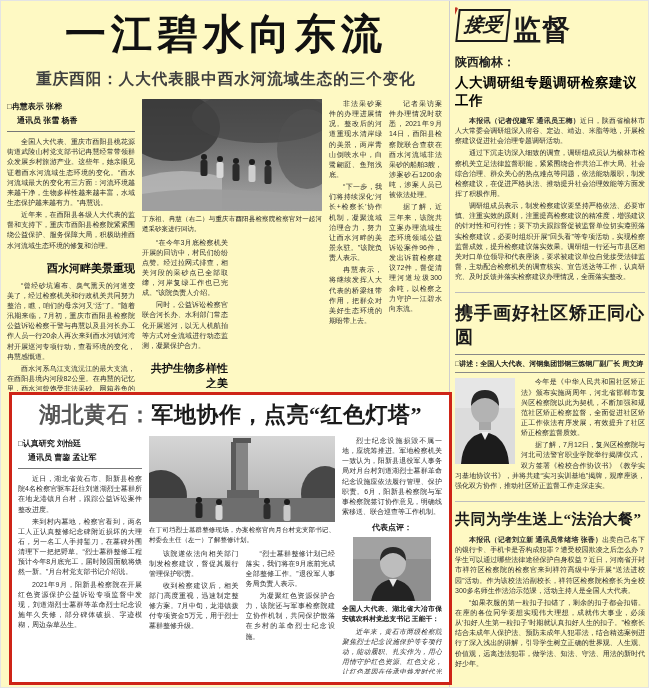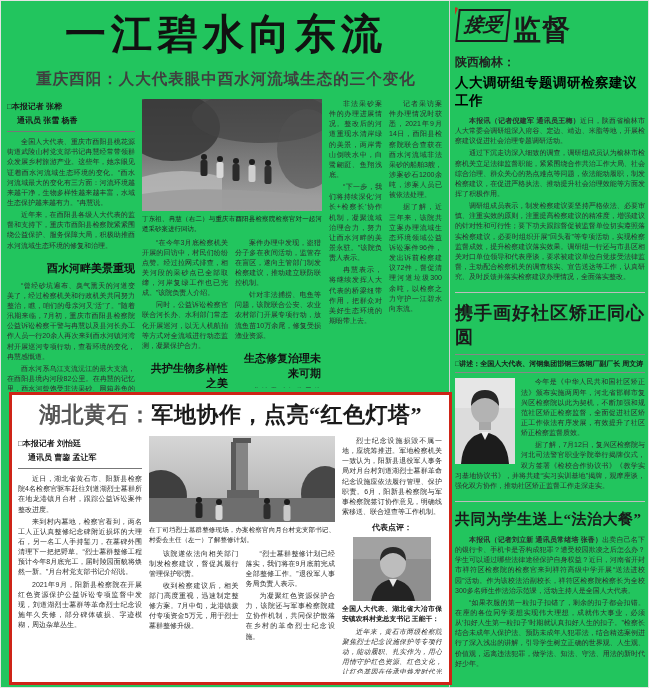--- a/index.html
+++ b/index.html
@@ -1,19 +1,19 @@
 <!DOCTYPE html>
 <html><head>
 <meta charset="utf-8">
 <style>
   * { margin:0; padding:0; box-sizing:border-box; }
   html,body { background:#ffffff; }
   .page {
     position:relative; width:649px; height:688px; margin:0 auto;
-    background:#22c55e; border:1px solid #e4e4e4; overflow:hidden;
+    background:#fef9c3; border:1px solid #e4e4e4; overflow:hidden;
     font-family:"Liberation Sans","DejaVu Sans",sans-serif; color:#1a1a1a;
   }
   .serif { font-family:"Liberation Serif","DejaVu Serif",serif; }
 
   
   .main-top { position:absolute; left:6px; top:2px; width:438px; height:388px; overflow:hidden; }
   .main-headline { text-align:center; font-size:41px; font-weight:900; letter-spacing:5px; color:#111; padding-top:4px; }
   .main-subtitle { text-align:center; font-size:15.5px; color:#3f3f3f; letter-spacing:1px; margin-top:7px; font-weight:600; }
   .main-cols { display:flex; gap:7px; margin-top:9px; height:298px; }
   .ncol { overflow:hidden; height:100%; }
@@ -74,21 +74,21 @@
 <div class="page">
 
   <div class="main-top">
     <div class="main-headline serif">一江碧水向东流</div>
     <div class="main-subtitle serif">重庆酉阳：人大代表眼中酉水河流域生态的三个变化</div>
 
     <div class="main-cols">
 
       <div class="ncol col-w1">
         <div class="byline-box">
-          <div>□本报记者 张桦</div>
+          <div>□冉慧表示 张桦</div>
           <div class="l2">通讯员 张雪 杨香</div>
         </div>
         <p class="body">全国人大代表、重庆市酉阳县桃花源街道武陵山村党支部书记冉慧经常带领群众发展乡村旅游产业。这些年，她亲眼见证着酉水河流域生态环境的变化。“酉水河流域最大的变化有三方面：河流环境越来越干净，生物多样性越来越丰富，水域生态保护越来越有力。”冉慧说。</p>
         <p class="body">近年来，在酉阳县各级人大代表的监督和支持下，重庆市酉阳县检察院紧紧围绕公益保护、服务保障大局，积极助推酉水河流域生态环境的修复和治理。</p>
         <div class="subhead">酉水河畔美景重现</div>
         <p class="body">“曾经砂坑遍布、臭气熏天的河道变美了，经过检察机关和行政机关共同努力整治，瞧，咱们的母亲河又‘活’了。”随着汛期来临，7月初，重庆市酉阳县检察院公益诉讼检察干警与冉慧以及县河长办工作人员一行20余人再次来到酉水河镇河湾村开展巡河专项行动，查看环境的变化，冉慧感慨道。</p>
         <p class="body">酉水河系乌江支流沅江的最大支流，在酉阳县境内河段82公里。在冉慧的记忆里，酉水河曾饱受非法采砂、网箱养鱼的困扰，流域内还曾搭建起违章浮动平台，河面上漂浮着生活垃圾……</p>
       </div>
 
       <div class="ncol col-mid">
@@ -122,26 +122,20 @@
           </svg>
         </div>
         <div class="caption">丁东祖、冉慧（右二）与重庆市酉阳县检察院检察官对一起河道采砂案进行回访。</div>
         <div class="sub2cols">
           <div class="ncol">
             <p class="body">“在今年3月底检察机关开展的回访中，村民们纷纷点赞。经过拉网式排查，相关河段的采砂点已全部取缔，河岸复绿工作也已完成。”该院负责人介绍。</p>
             <p class="body">同时，公益诉讼检察官联合河长办、水利部门常态化开展巡河，以无人机航拍等方式对全流域进行动态监测，凝聚保护合力。</p>
             <div class="subhead">共护生物多样性之美</div>
             <p class="body">“在全县278个村社我们国家一二级保护动物频频亮相，群众可以直观察觉到，同时加大以案释法力度，这些宣传起到了很好的普法宣传作用。”2021年10月中旬，酉阳县检察院、县林业局在一起破坏野生动物资源</p>
           </div>
-          <div class="ncol">
-            <p class="body">案件办理中发现，盗猎分子多在夜间活动，监管存在盲区，遂向主管部门制发检察建议，推动建立联防联控机制。</p>
-            <p class="body">针对非法捕捞、电鱼等问题，该院联合公安、农业农村部门开展专项行动，放流鱼苗10万余尾，修复受损渔业资源。</p>
-            <div class="subhead">生态修复治理未来可期</div>
-            <p class="body">“非法采砂行为已停止，河道正在清理中，相关违法犯罪案件已移送行政机关和公安机关依法处理。”7月初，在酉水河流域的采砂整治现场，酉阳县检察院检察长向冉慧介绍一起</p>
-          </div>
         </div>
       </div>
 
       <div class="ncol col-w4">
         <p class="body">非法采砂案件的办理进展情况。整改后的河道重现水清岸绿的美景，两岸青山倒映水中，白鹭翩跹、鱼翔浅底。</p>
         <p class="body">“下一步，我们将持续深化‘河长+检察长’协作机制，凝聚流域治理合力，努力让酉水河畔的美景永驻。”该院负责人表示。</p>
         <p class="body">冉慧表示，将继续发挥人大代表的桥梁纽带作用，把群众对美好生态环境的期盼带上去。</p>
       </div>
 
       <div class="ncol col-w5">
@@ -196,21 +190,21 @@
 
   <div class="red-box">
     <div class="box-headline serif">
       <span class="prefix">湖北黄石</span><span class="prefix">：</span><span>军地协作，点亮“红色灯塔”</span>
     </div>
 
     <div class="box-cols">
 
       <div class="bcol1">
         <div class="byline-box">
-          <div>□本报记者 刘怡廷</div>
+          <div>□认真研究 刘怡廷</div>
           <div class="l2">通讯员 曹鋆 孟让军</div>
         </div>
         <p class="body">近日，湖北省黄石市、阳新县检察院4名检察官驱车赶往刘道湖烈士墓群所在地龙港镇月台村，跟踪公益诉讼案件整改进度。</p>
         <p class="body">来到村内墓地，检察官看到，两名工人正认真整修纪念碑附近损坏的大理石，另一名工人手持錾刀，在墓碑外围清理下一把把野草。“烈士墓群整修工程预计今年8月底完工，届时陵园面貌将焕然一新。”月台村党支部书记介绍说。</p>
         <p class="body">2021年9月，阳新县检察院在开展红色资源保护公益诉讼专项监督中发现，刘道湖烈士墓群等革命烈士纪念设施年久失修，部分碑体破损、字迹模糊，周边杂草丛生。</p>
       </div>
 
       <div class="bcol-mid">
         <div class="photo-frame" style="height:86px;">
           <svg width="186" height="86" viewBox="0 0 186 86" xmlns="http://www.w3.org/2000/svg">

